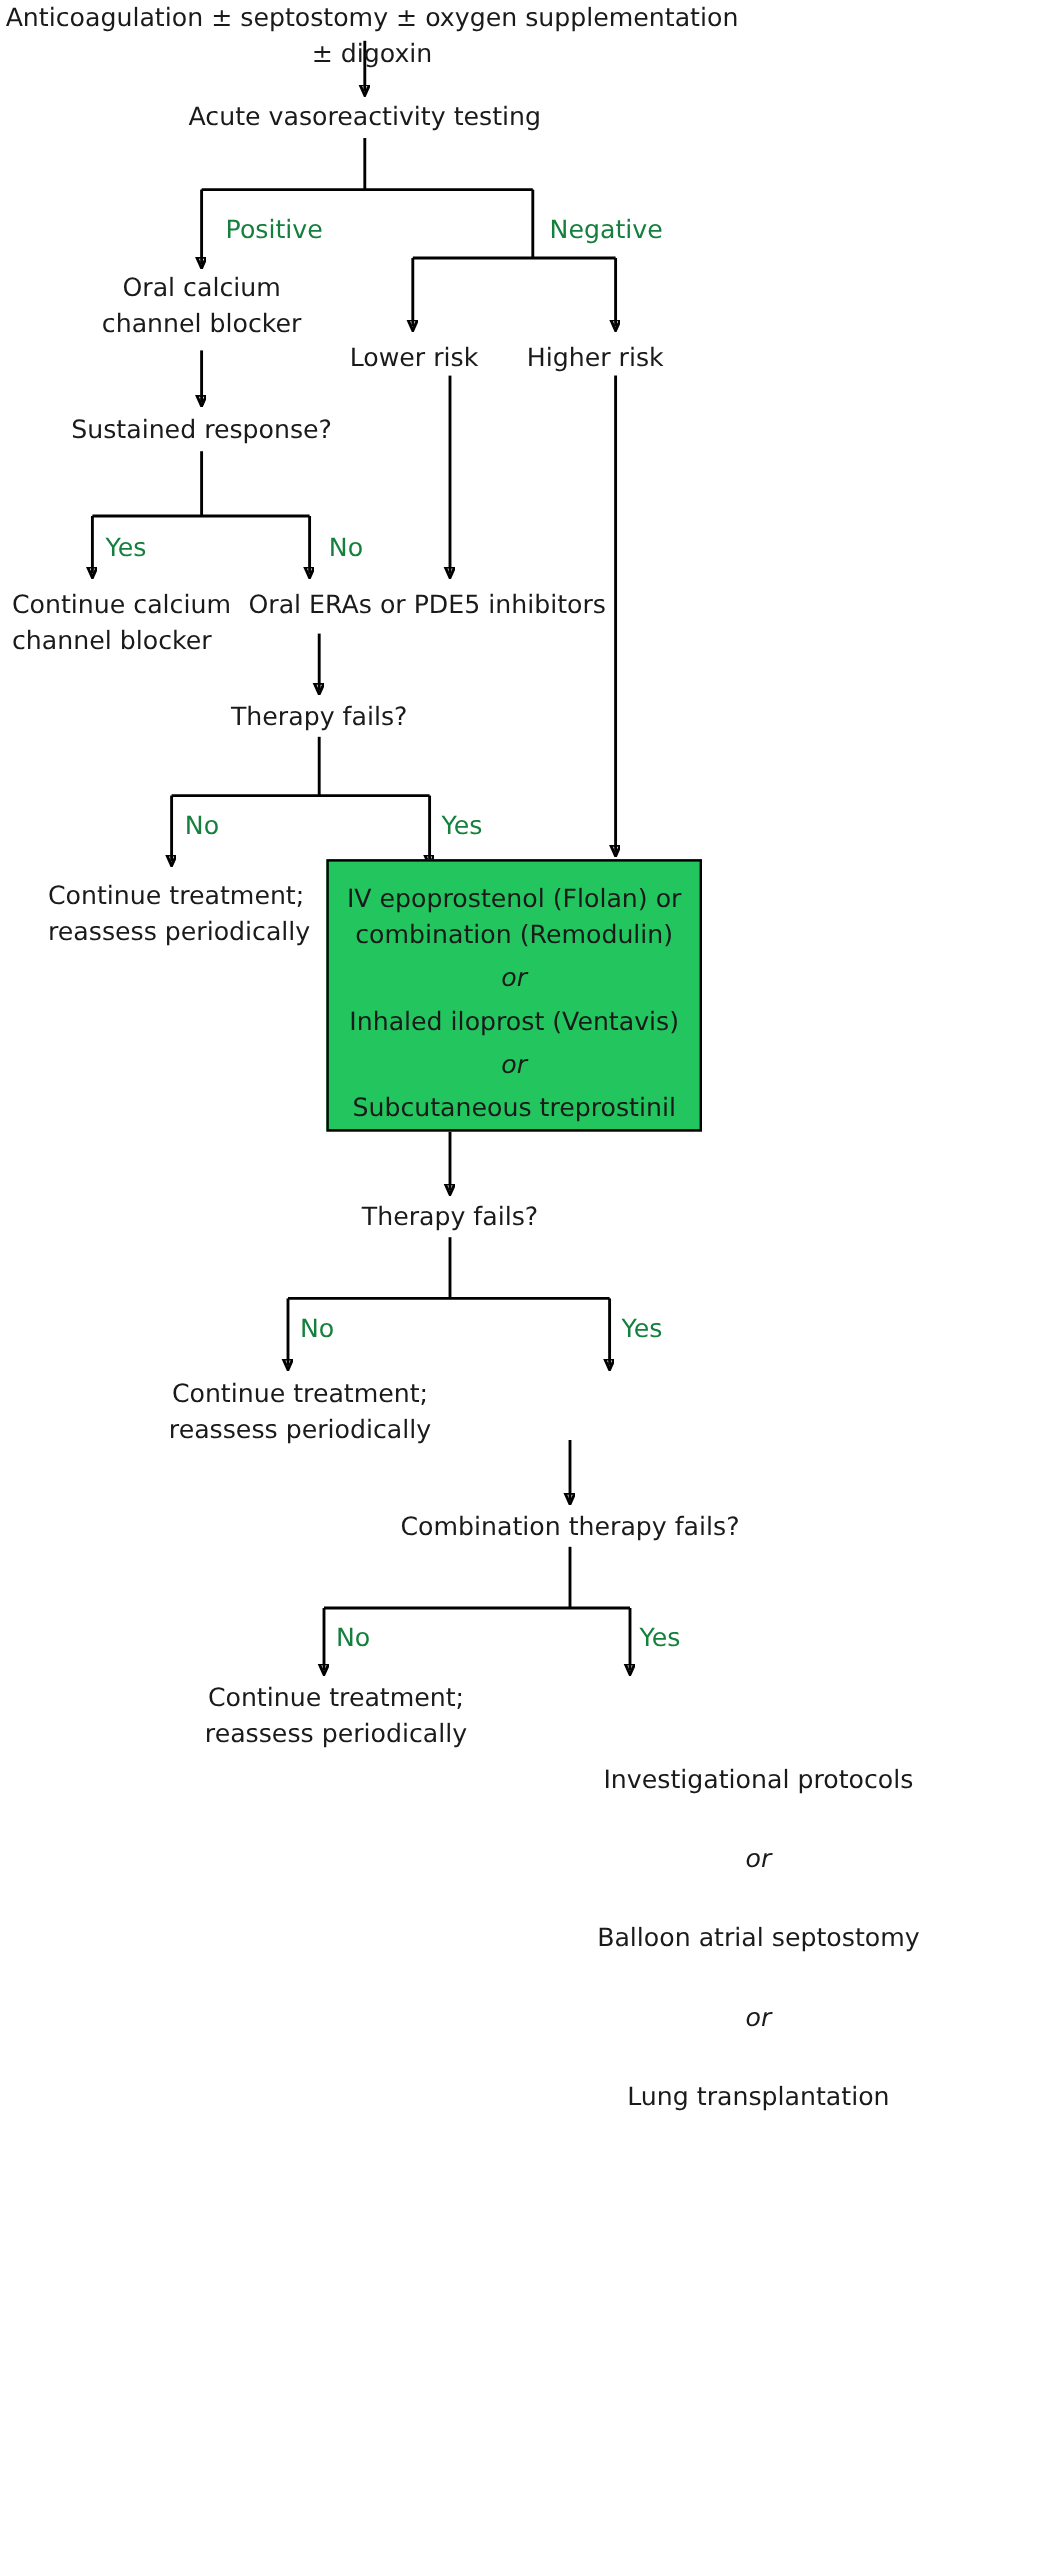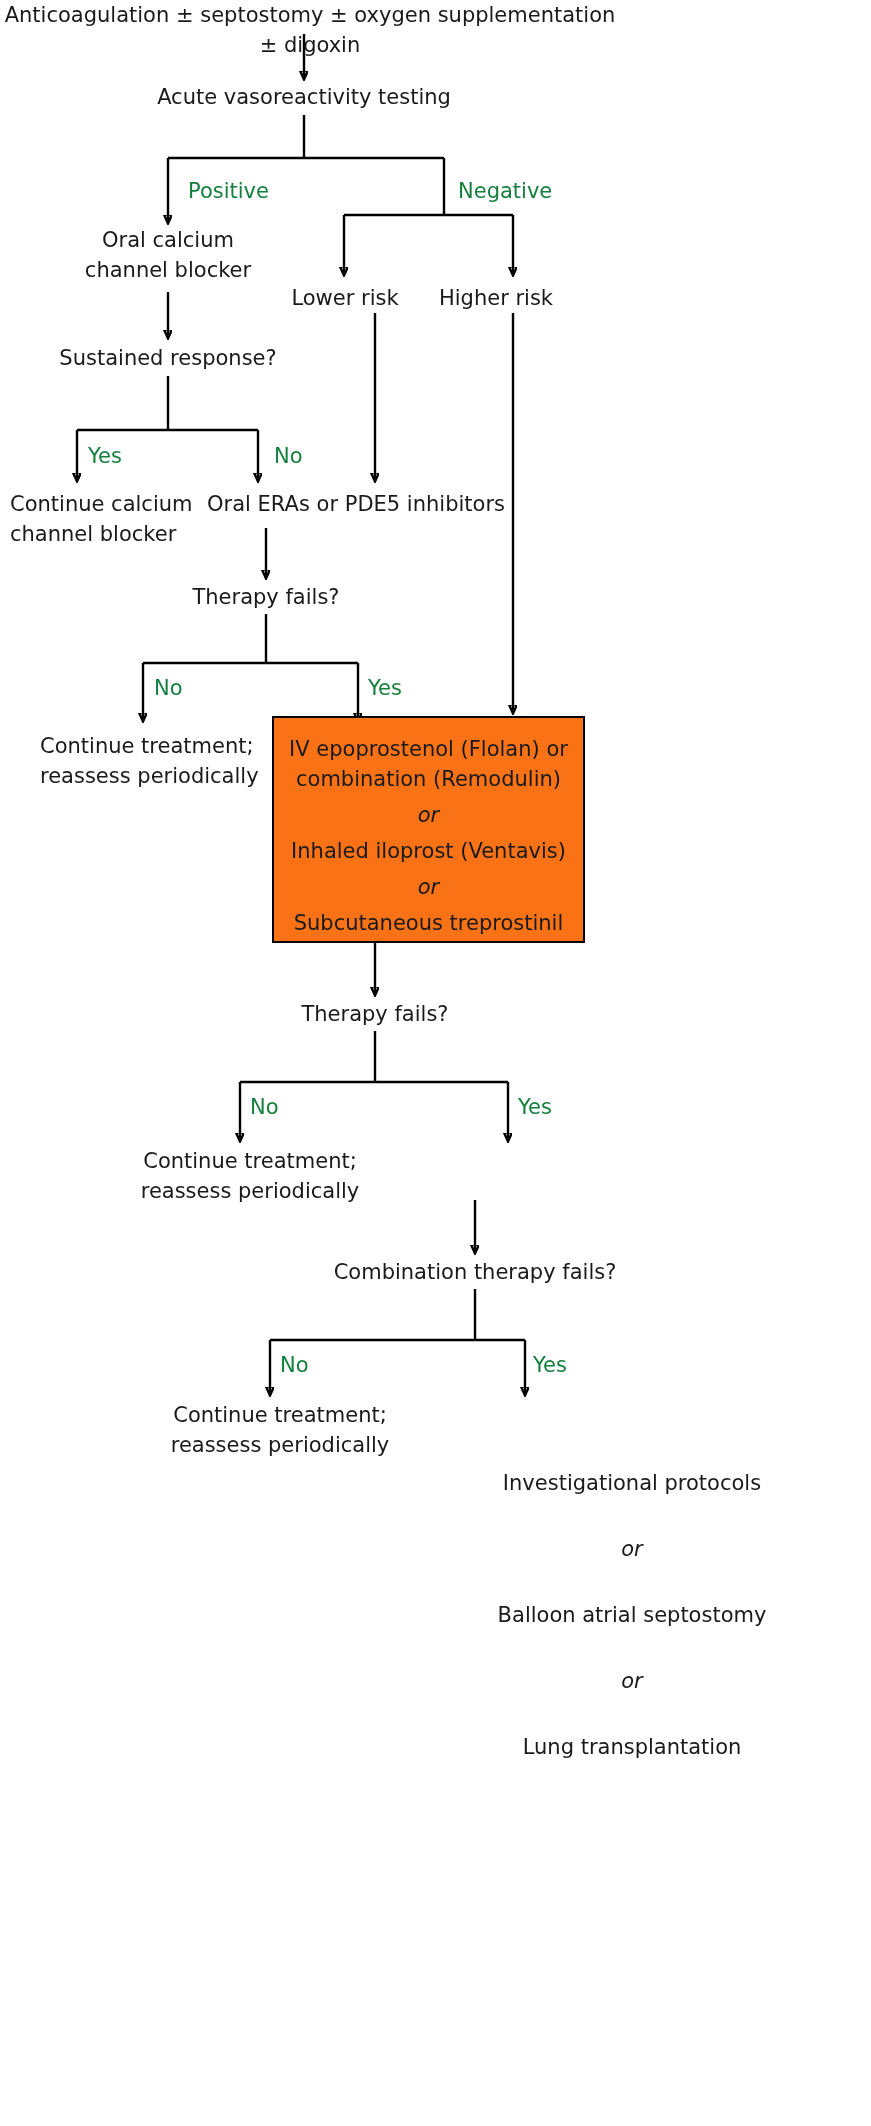--- a/index.html
+++ b/index.html
@@ -33,21 +33,21 @@
     position: absolute;
     font-size: 21px;
     line-height: 26px;
     color: #15803d;
     white-space: nowrap;
   }
   .box {
     position: absolute;
     border: 2px solid #000000;
     box-sizing: border-box;
-    background: #f97316;
+    background: #22c55e;
   }
   .box-inner {
     font-size: 21px;
     line-height: 30px;
     text-align: center;
     padding-top: 16px;
   }
   .box-inner .ital {
     font-style: italic;
   }

